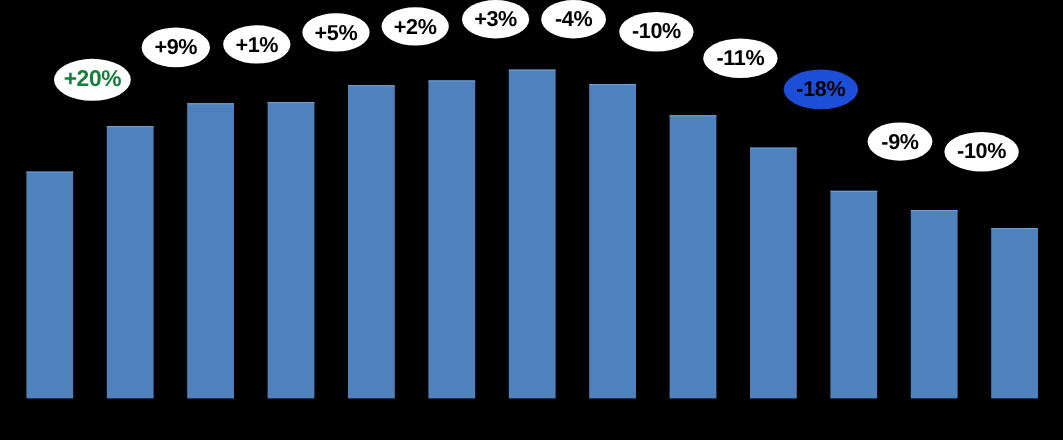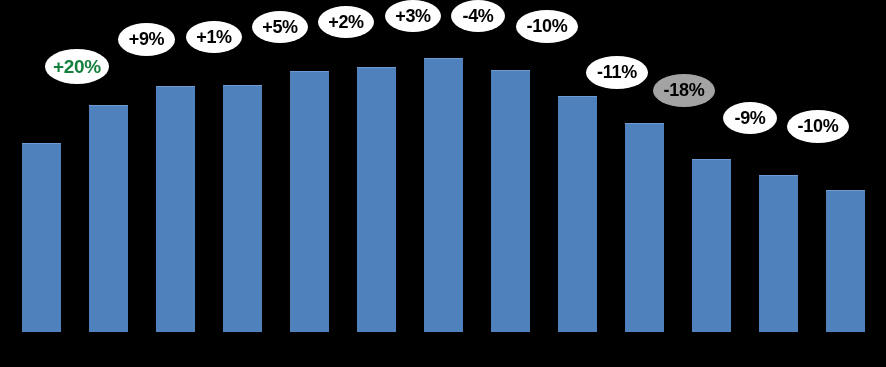--- a/index.html
+++ b/index.html
@@ -65,18 +65,18 @@
       <div class="bar" style="left: 759px; top: 175px; width: 39px; height: 157px; background: rgb(79, 129, 189); border-top-color: rgb(108, 155, 210);"></div>
       <div class="bar" style="left: 826px; top: 190px; width: 39px; height: 142px; background: rgb(79, 129, 189); border-top-color: rgb(108, 155, 210);"></div>
       <div class="callout" style="left: 45px; top: 49px; width: 64px; height: 35px; font-size: 19px; background: rgb(255, 255, 255); color: #15803d;">+20%</div>
       <div class="callout" style="left: 118px; top: 23px; width: 57px; height: 33px; font-size: 18px; background: rgb(255, 255, 255); color: rgb(0, 0, 0);">+9%</div>
       <div class="callout" style="left: 186px; top: 21px; width: 56px; height: 32px; font-size: 18px; background: rgb(255, 255, 255); color: rgb(0, 0, 0);">+1%</div>
       <div class="callout" style="left: 252px; top: 11px; width: 56px; height: 32px; font-size: 18px; background: rgb(255, 255, 255); color: rgb(0, 0, 0);">+5%</div>
       <div class="callout" style="left: 318px; top: 6px; width: 56px; height: 32px; font-size: 18px; background: rgb(255, 255, 255); color: rgb(0, 0, 0);">+2%</div>
       <div class="callout" style="left: 385px; top: 0px; width: 56px; height: 32px; font-size: 18px; background: rgb(255, 255, 255); color: rgb(0, 0, 0);">+3%</div>
       <div class="callout" style="left: 451px; top: 0px; width: 54px; height: 32px; font-size: 18px; background: rgb(255, 255, 255); color: rgb(0, 0, 0);">-4%</div>
       <div class="callout" style="left: 516px; top: 10px; width: 62px; height: 33px; font-size: 18px; background: rgb(255, 255, 255); color: rgb(0, 0, 0);">-10%</div>
-      <div class="callout" style="left: 586px; top: 32px; width: 62px; height: 33px; font-size: 18px; background: rgb(255, 255, 255); color: rgb(0, 0, 0); margin-top: 24px;">-11%</div>
-      <div class="callout" style="left: 653px; top: 74px; width: 62px; height: 33px; font-size: 18px; background: #a3a3a3; color: rgb(0, 0, 0);">-18%</div>
+      <div class="callout" style="left: 586px; top: 32px; width: 62px; height: 33px; font-size: 18px; background: rgb(255, 255, 255); color: rgb(0, 0, 0);">-11%</div>
+      <div class="callout" style="left: 653px; top: 58px; width: 62px; height: 33px; font-size: 18px; background: #1d4ed8; color: rgb(0, 0, 0);">-18%</div>
       <div class="callout" style="left: 723px; top: 102px; width: 54px; height: 32px; font-size: 18px; background: rgb(255, 255, 255); color: rgb(0, 0, 0);">-9%</div>
       <div class="callout" style="left: 787px; top: 110px; width: 62px; height: 33px; font-size: 18px; background: rgb(255, 255, 255); color: rgb(0, 0, 0);">-10%</div>
     </div>
 </div>
 
 </body></html>

